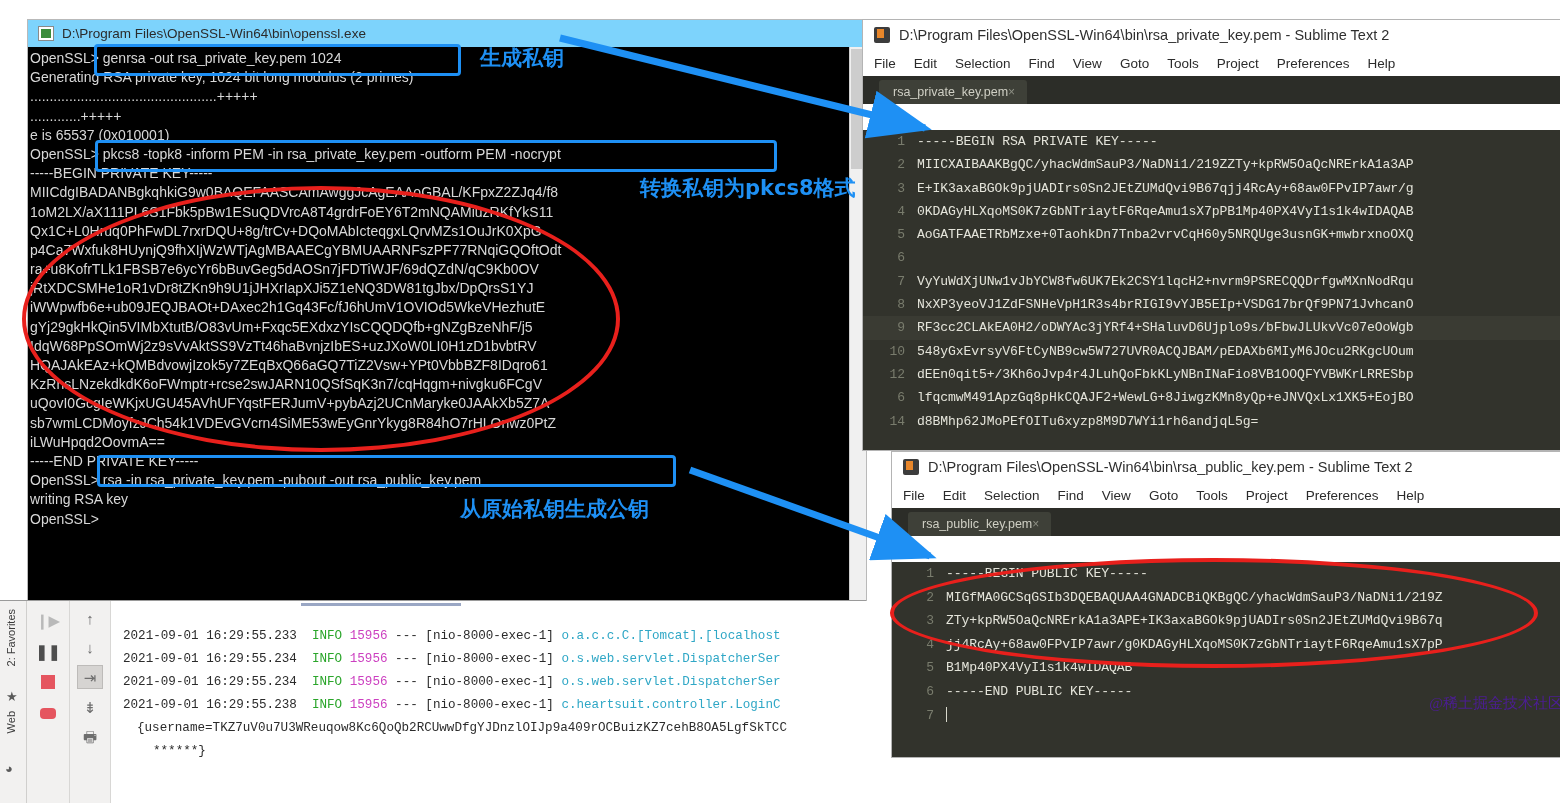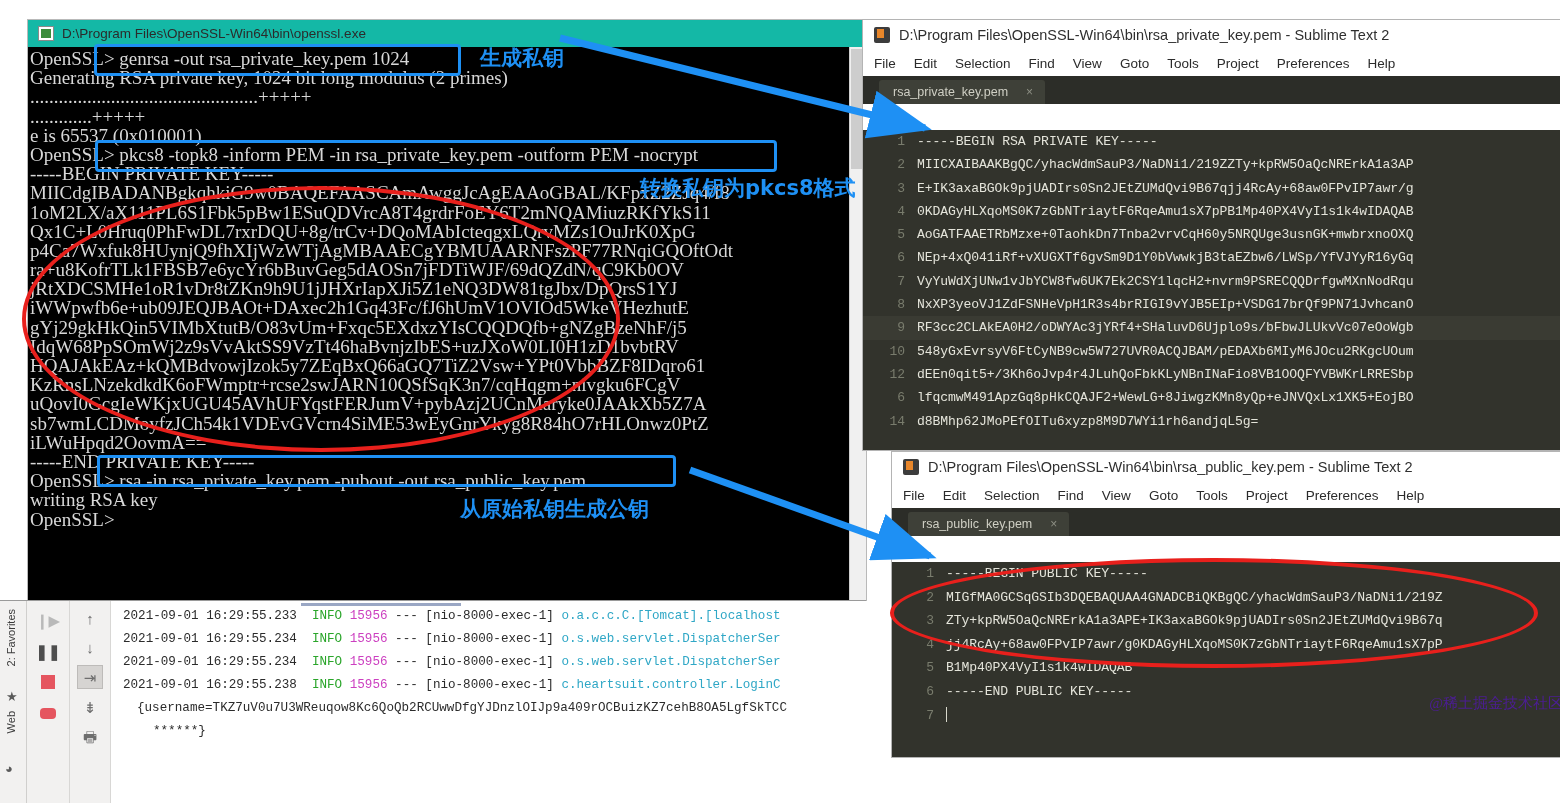--- a/index.html
+++ b/index.html
@@ -9,38 +9,38 @@
     font-family:"Liberation Sans", sans-serif;
     position:relative;
   }
   
   #terminal-window{
     position:absolute;left:28px;top:20px;width:838px;height:580px;
     background:#000;
     box-shadow:0 0 0 1px #b9b9b9;
   }
   #terminal-titlebar{
-    height:27px;background:#14b8a6;
+    height:27px;background:#7dd3fc;
     border-bottom:3px solid #6d28d9;
     display:flex;align-items:center;gap:8px;padding-left:10px;
     color:#2b2b2b;font-size:13.5px;
   }
   .cmd-icon{
     width:14px;height:13px;background:#ffffff;border:1px solid #8a8a8a;
     position:relative;flex:none;
   }
   .cmd-icon::after{
     content:"";position:absolute;left:2px;top:2px;right:2px;bottom:2px;
     background:#3b8c3b;
   }
   #terminal-body{
     position:absolute;left:0;top:27px;right:0;bottom:0;
     background:#000;color:#d8d8d8;
-    font-family:Liberation Serif, serif;
-    font-size:19px;line-height:19.2px;
+    font-family:Liberation Sans, sans-serif;
+    font-size:14px;line-height:19.2px;
     padding:2px 0 13px 2px;
     white-space:pre;
     overflow:hidden;
   }
   #terminal-body .ln{display:block;height:19.2px;}
   #terminal-scroll{
     position:absolute;right:0;top:27px;width:16px;bottom:0;background:#f0f0f0;
     border-left:1px solid #cfcfcf;
   }
   #terminal-scroll .thumb{
@@ -71,21 +71,21 @@
     position:absolute;left:70px;top:0;width:40px;bottom:0;
     background:#f2f1f0;border-right:1px solid #d8d7d5;
     display:flex;flex-direction:column;align-items:center;padding-top:6px;gap:7px;
   }
   .tbtn{width:24px;height:22px;display:flex;align-items:center;justify-content:center;
         color:#6e6e6e;font-size:15px;line-height:1;}
   .tbtn.sel{background:#d6d4d2;border:1px solid #bdbbb9;}
   #ide-log{
     position:absolute;left:111px;top:0;right:0;bottom:0;background:#ffffff;
     font-family:"Liberation Mono","DejaVu Sans Mono",monospace;
-    font-size:12.6px;line-height:23px;padding-top:4px;padding-left:12px;
+    font-size:12.6px;line-height:23px;padding-top:24px;padding-left:12px;
     white-space:pre;color:#2b2b2b;overflow:hidden;
   }
   #ide-log .ts{color:#2b2b2b;}
   #ide-log .lvl{color:#2aa52a;}
   #ide-log .pid{color:#cc3fc0;}
   #ide-log .sep{color:#2b2b2b;}
   #ide-log .thr{color:#2b2b2b;}
   #ide-log .cls{color:#2fa7c6;}
   #ide-log-tabline{
     position:absolute;left:111px;top:0;width:300px;height:4px;
@@ -111,21 +111,21 @@
   .st-menubar{
     height:26px;background:#ffffff;display:flex;align-items:center;
     gap:18px;padding-left:11px;color:#2b2b2b;font-size:13.5px;
   }
   .st-menubar span{cursor:default;}
   .st-tabstrip{
     height:28px;background:#2c2d28;display:flex;align-items:flex-end;padding-left:16px;
   }
   .st-tab{
     height:24px;background:#3e4038;color:#cfcfc4;font-size:12.5px;
-    display:flex;align-items:center;gap:18px;padding:0 12px 0 14px;
+    display:flex;align-items:center;gap:0;padding:0 12px 0 14px;
     border-top-left-radius:3px;border-top-right-radius:3px;
   }
   .st-tab .x{color:#8d8f84;font-size:12px;}
   .st-editor{
     position:absolute;left:0;right:0;bottom:0;background:#32332c;
     overflow:hidden;
   }
   .st-line{
     display:flex;align-items:flex-start;height:23.3px;
   }
@@ -252,21 +252,20 @@
       <div class="st-line">
         <div class="st-gutter">4</div>
         <div class="st-code">0KDAGyHLXqoMS0K7zGbNTriaytF6RqeAmu1sX7pPB1Mp40PX4VyI1s1k4wIDAQAB</div>
       </div>
       <div class="st-line">
         <div class="st-gutter">5</div>
         <div class="st-code">AoGATFAAETRbMzxe+0TaohkDn7Tnba2vrvCqH60y5NRQUge3usnGK+mwbrxnoOXQ</div>
       </div>
       <div class="st-line">
         <div class="st-gutter">6</div>
-        <div class="st-code">NEp+4xQ041iRf+vXUGXTf6gvSm9D1Y0bVwwkjB3taEZbw6/LWSp/YfVJYyR16yGq</div>
       </div>
       <div class="st-line">
         <div class="st-gutter">7</div>
         <div class="st-code">VyYuWdXjUNw1vJbYCW8fw6UK7Ek2CSY1lqcH2+nvrm9PSRECQQDrfgwMXnNodRqu</div>
       </div>
       <div class="st-line">
         <div class="st-gutter">8</div>
         <div class="st-code">NxXP3yeoVJ1ZdFSNHeVpH1R3s4brRIGI9vYJB5EIp+VSDG17brQf9PN71JvhcanO</div>
       </div>
       <div class="st-line hl">

